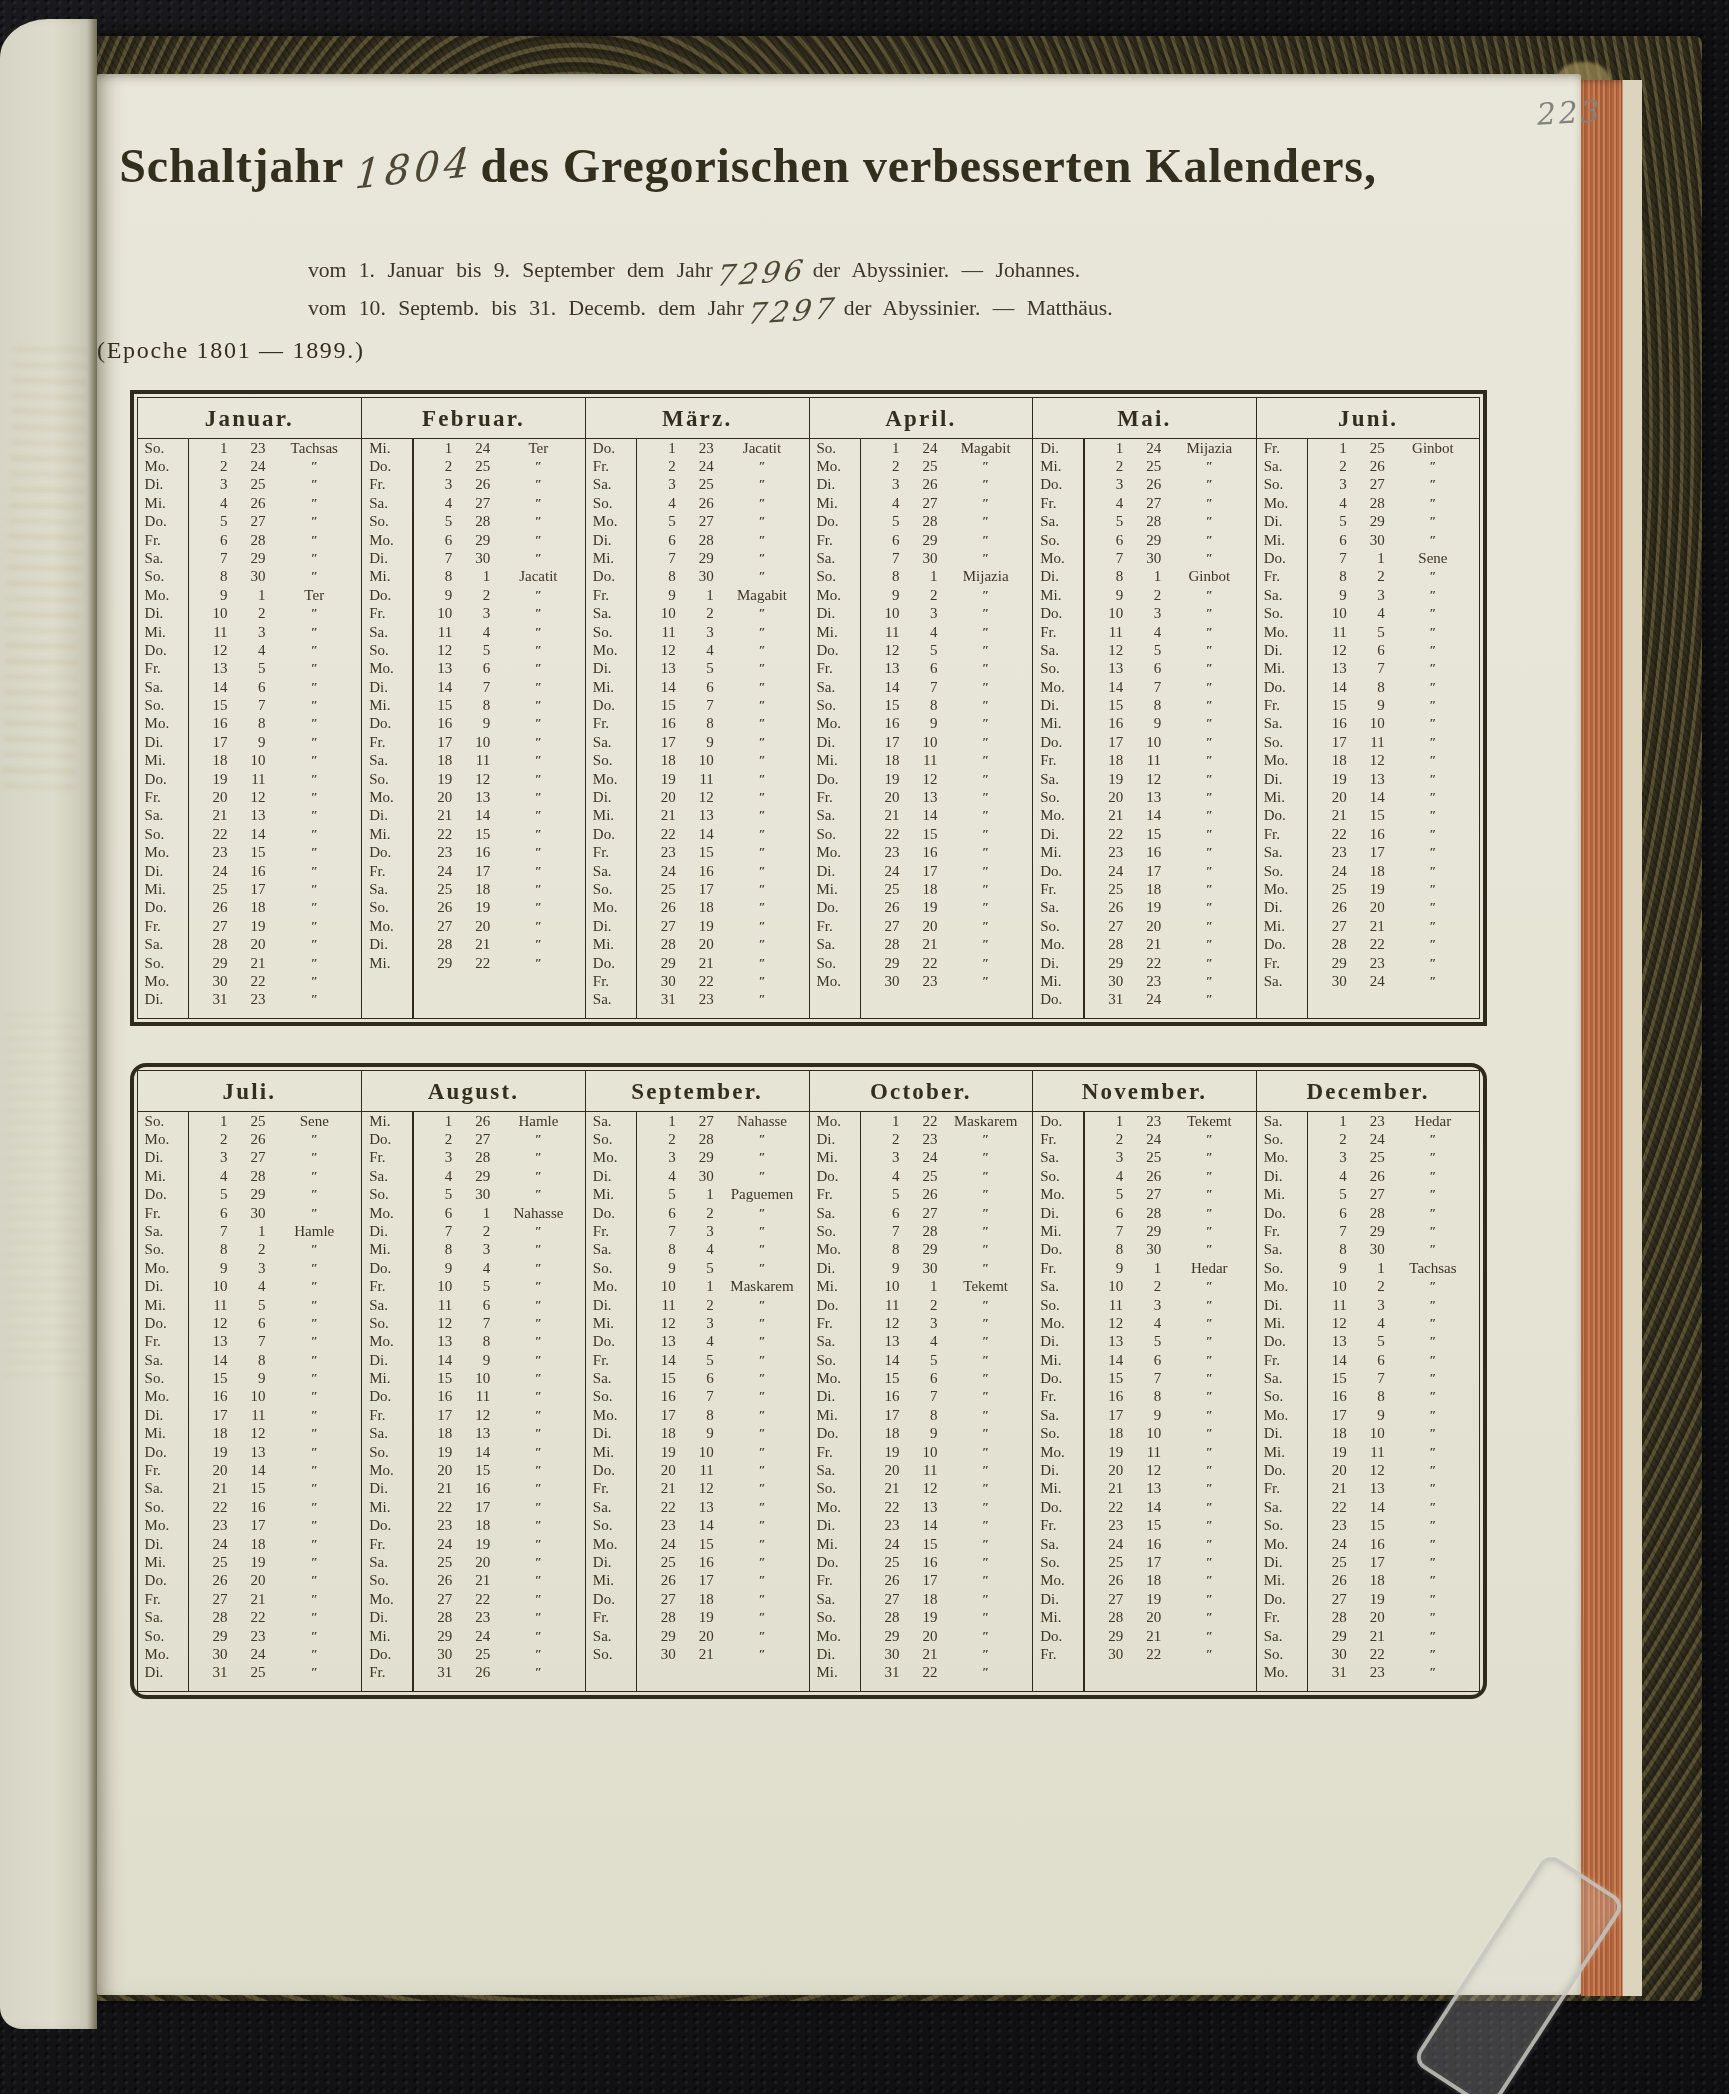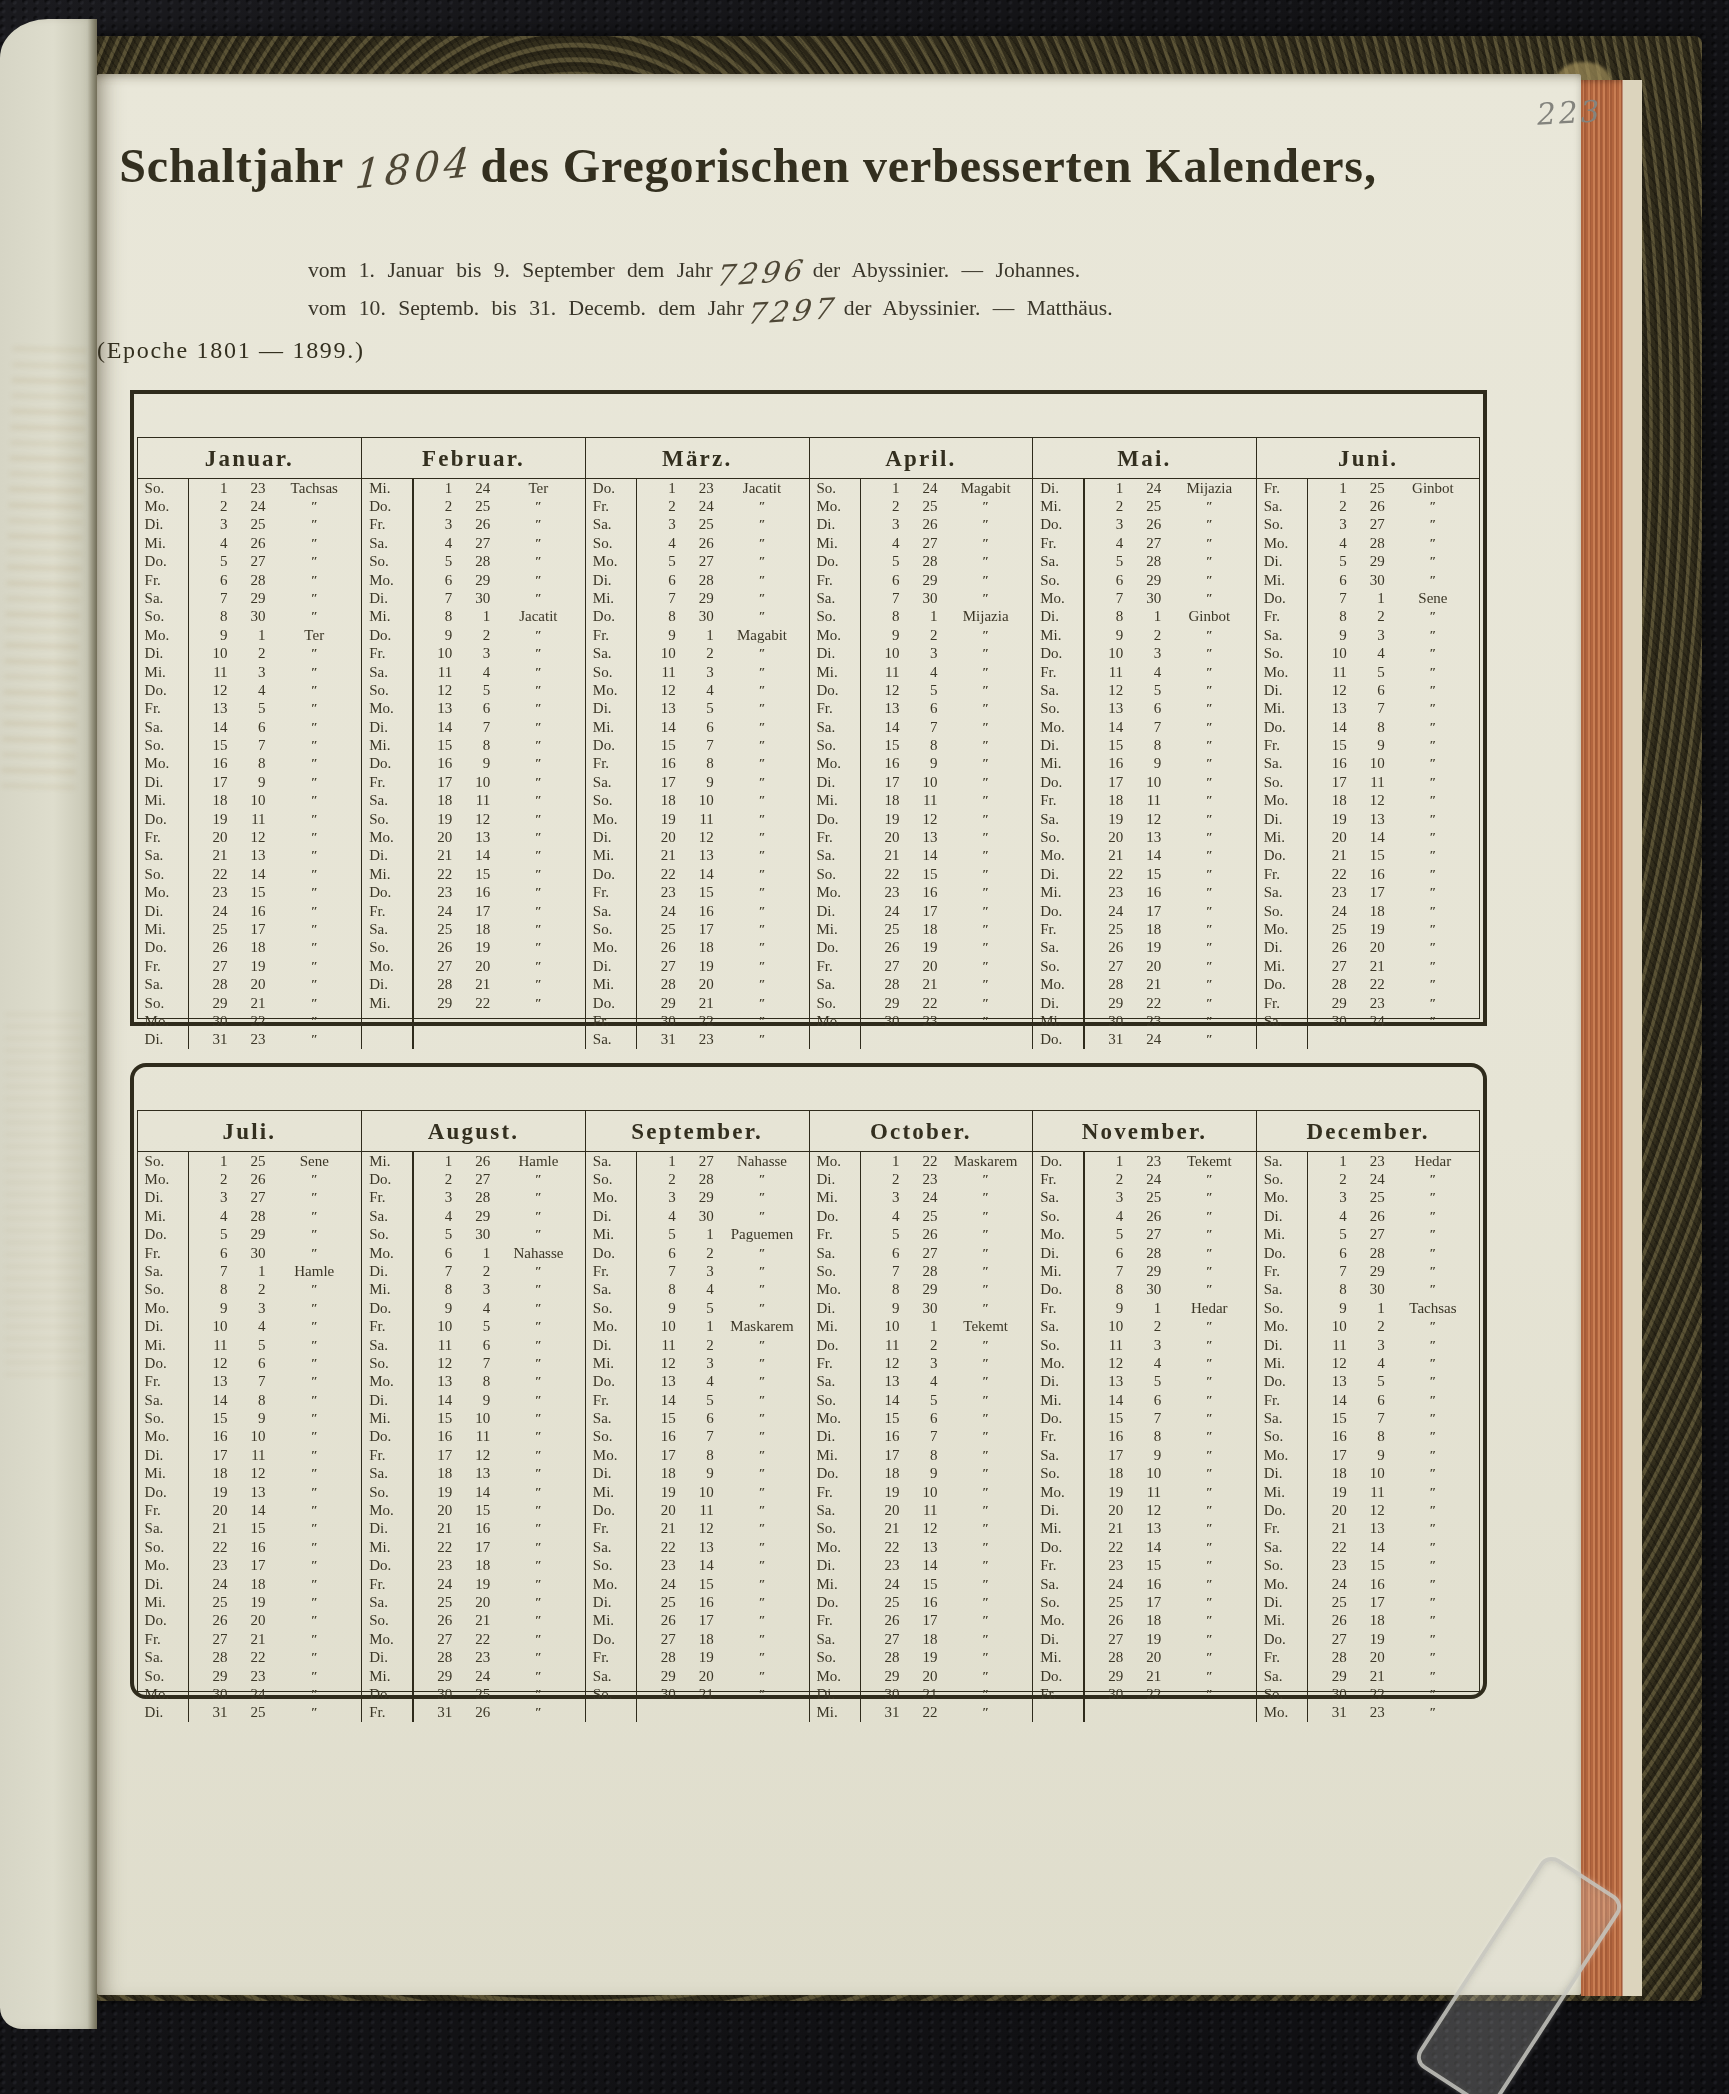--- a/index.html
+++ b/index.html
@@ -50,21 +50,21 @@
   .subtitle{position:absolute;left:0;top:161px;width:1294px;text-align:center;
     font-size:15.6px;letter-spacing:1.3px;word-spacing:4.3px;color:#3b3626;}
   .corr-line{position:absolute;left:211px;width:1124px;font-size:21.6px;word-spacing:7px;color:#3a362a;white-space:nowrap;}
   .corr-1{top:182px;} .corr-2{top:220px;}
   .hw-year{font-size:29px;vertical-align:-6px;margin:0 7px 0 5.2px;transform:skewX(-12deg) rotate(-4deg);letter-spacing:3.5px;}
   .epoch{position:absolute;left:0;top:263px;width:1294px;text-align:left;
     font-size:24px;font-weight:normal;letter-spacing:1.7px;color:#332f1f;}
   
   .cal-table{position:absolute;left:33px;width:1349px;height:628px;border:4.3px solid #2f2b1c;}
   .cal-t1{top:316px;} .cal-t2{top:989px;border-radius:16px;}
-  .cal-inner{position:absolute;inset:2.6px;border:1.3px solid #2f2b1c;display:grid;grid-template-columns:repeat(6,1fr);margin-top:40px;}
+  .cal-inner{position:absolute;inset:2.6px;border:1.3px solid #2f2b1c;display:grid;grid-template-columns:repeat(6,1fr);}
   .month-col{position:relative;border-left:1.6px solid #2f2b1c;display:flex;flex-direction:column;min-width:0;}
   .month-col:first-child{border-left:none;}
   .month-header{height:40px;line-height:42px;text-align:center;border-bottom:1.7px solid #2f2b1c;
     font-weight:bold;font-size:23px;letter-spacing:2.2px;color:#332f1f;white-space:nowrap;}
   .rows{position:relative;flex:1;}
   .rows::before{content:"";position:absolute;left:50px;top:0;bottom:0;width:1.5px;background:#2f2b1c;}
   .day-row{display:grid;grid-template-columns:47px 43px 38px 1fr;height:18.4px;line-height:18.4px;
     font-size:15px;color:#3b3626;}
   .wd{padding-left:7px;} .dg,.da{text-align:right;} .mn{text-align:center;padding-left:1.7px;white-space:nowrap;}
   .ditto{font-style:italic;font-weight:bold;font-size:13px;color:#443f2d;}

